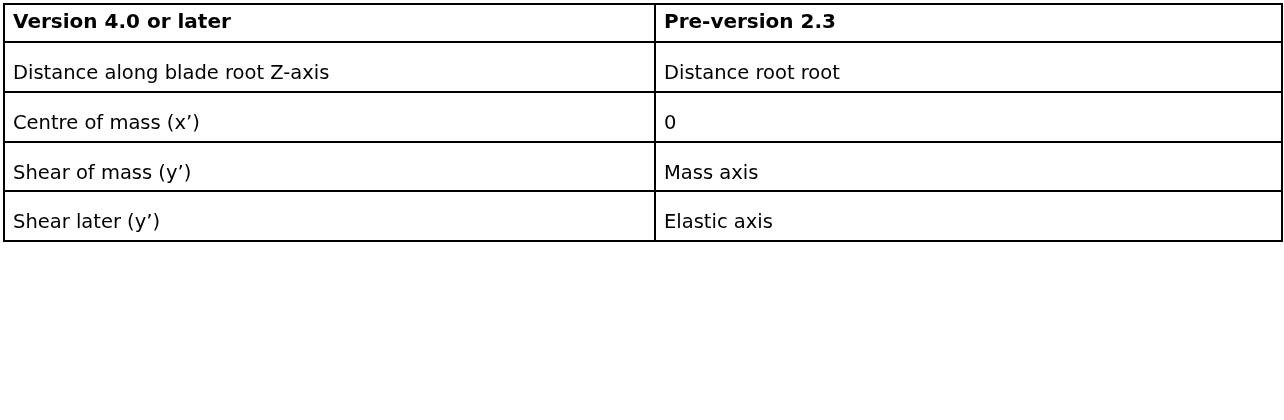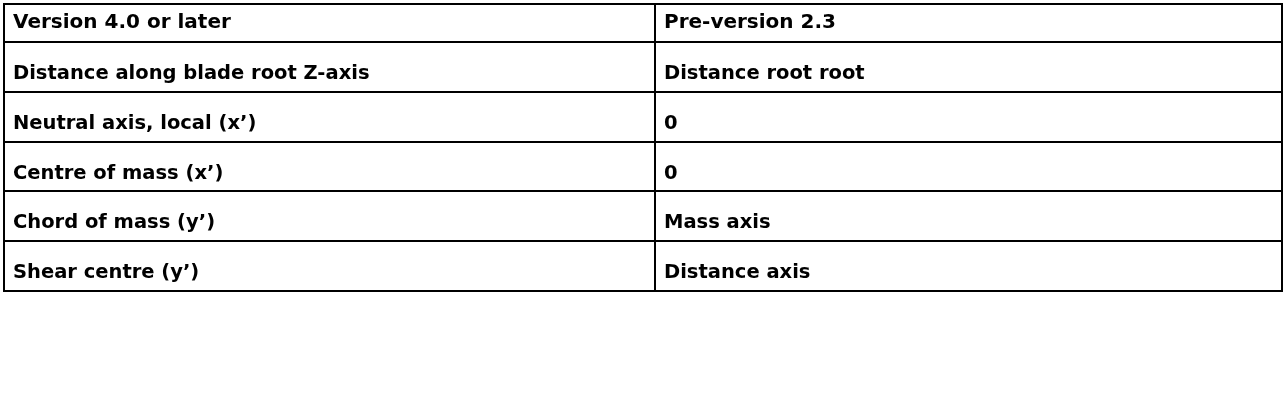--- a/index.html
+++ b/index.html
@@ -37,21 +37,21 @@
     vertical-align: top;
     text-align: left;
   }
   table.comparison th {
     font-weight: bold;
     font-size: 20px;
     padding-top: 4px;
     padding-bottom: 6px;
   }
   table.comparison td {
-    font-weight: bold;
+    font-weight: normal;
     margin-left: 44px;
   }
   .cell-text {
     display: block;
     white-space: pre-line;
   }
 </style>
 </head>
 <body>
 
@@ -75,45 +75,37 @@
       <tr>
         <td>
             <span class="cell-text">Distance along blade root Z-axis</span>
           </td>
         <td>
             <span class="cell-text">Distance root root</span>
           </td>
       </tr>
       <tr>
         <td>
-            <span class="cell-text">Neutral axis, local (x’)</span>
-          </td>
-        <td>
-            <span class="cell-text">0</span>
-          </td>
-      </tr>
-      <tr>
-        <td>
             <span class="cell-text">Centre of mass (x’)</span>
           </td>
         <td>
             <span class="cell-text">0</span>
           </td>
       </tr>
       <tr>
         <td>
-            <span class="cell-text">Chord of mass (y’)</span>
+            <span class="cell-text">Shear of mass (y’)</span>
           </td>
         <td>
             <span class="cell-text">Mass axis</span>
           </td>
       </tr>
       <tr>
         <td>
-            <span class="cell-text">Shear centre (y’)</span>
+            <span class="cell-text">Shear later (y’)</span>
           </td>
         <td>
-            <span class="cell-text">Distance axis</span>
+            <span class="cell-text">Elastic axis</span>
           </td>
       </tr>
     </tbody>
   </table>
 </div>
 
 </body></html>

